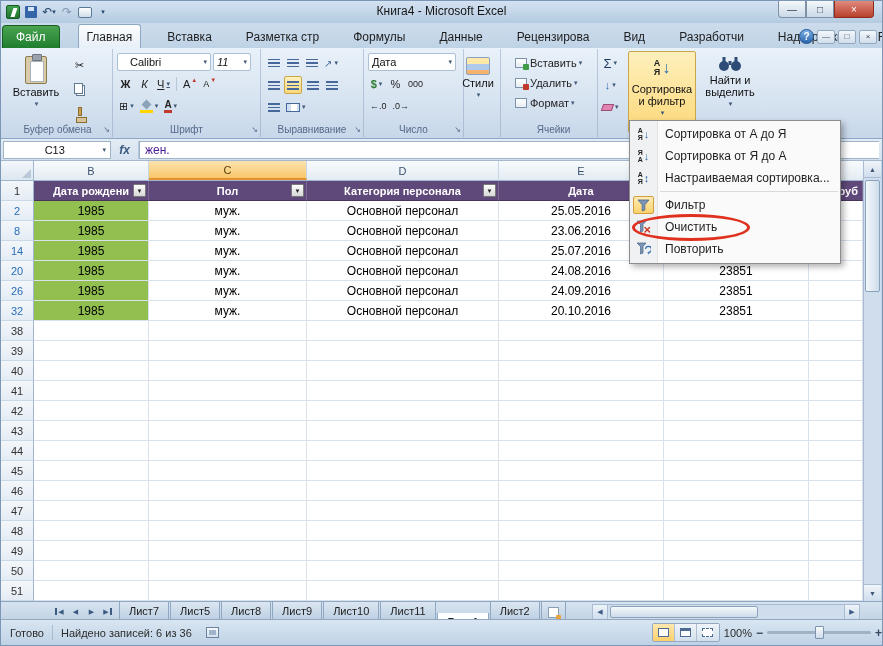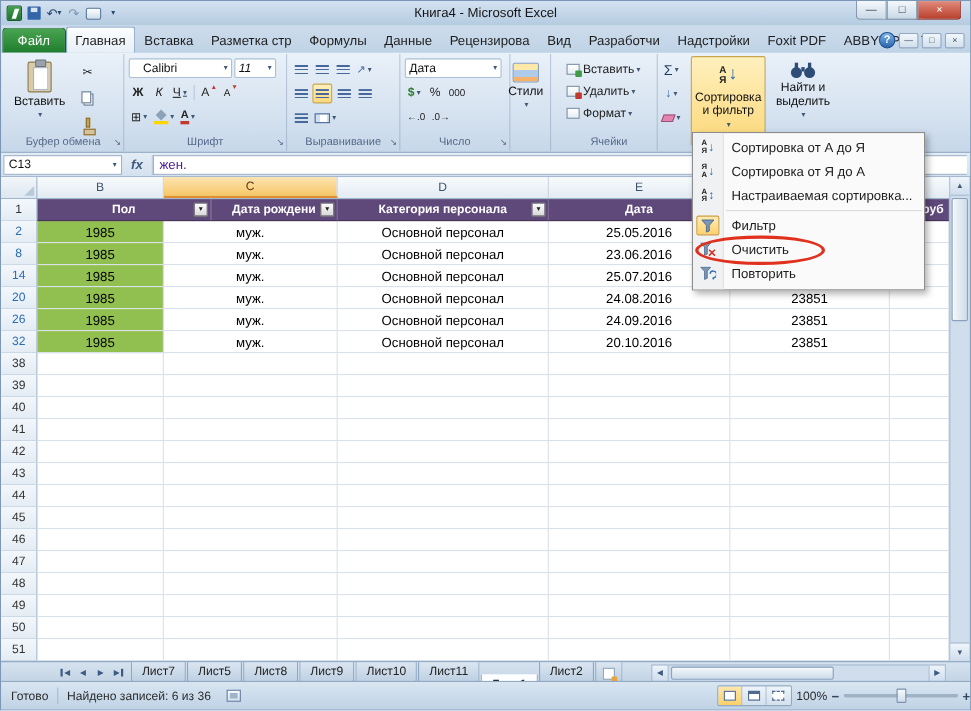--- a/index.html
+++ b/index.html
@@ -17,21 +17,21 @@
 .kbd-ic{width:14px;height:11px;border:1px solid #5a7a9c;background:linear-gradient(#fdfefe,#cfdde9);border-radius:2px;}
 .dd-sm{font-size:7px;color:#27496d;}
 .gray{opacity:.45;}
 #title-text{position:absolute;top:3px;left:200px;right:200px;text-align:center;font-size:12px;color:#151515;}
 #winbtns{position:absolute;top:0;right:8px;display:flex;}
 .wb{width:28px;height:17px;border:1px solid #7e91a6;border-top:none;display:flex;align-items:center;justify-content:center;font-size:10px;color:#2c3e50;background:linear-gradient(#f4f8fb,#cad9e7);}
 .wb.first{border-radius:0 0 0 4px;}
 .wb.close{width:40px;background:linear-gradient(#e08b7d,#ba3f2c);color:#fff;border-color:#8e2c1d;border-radius:0 0 4px 0;}
 
 
-#tabrow{position:absolute;top:22px;left:0;right:0;height:25px;background:linear-gradient(#cddcec,#bfd3e6);display:flex;align-items:flex-end;gap:0;}
+#tabrow{position:absolute;top:22px;left:0;right:0;height:25px;background:linear-gradient(#cddcec,#bfd3e6);display:flex;align-items:flex-end;gap:18px;}
 .file-tab{margin-left:1px;height:23px;padding:4px 13px 0;color:#fff;font-size:12px;background:linear-gradient(#4aa451,#1e7e2e);border:1px solid #156020;border-bottom:none;border-radius:4px 4px 0 0;}
 .rtab{height:21px;padding:3px 8px 0;font-size:12px;color:#1e1e1e;white-space:nowrap;}
 .rtab.active{height:24px;padding-top:5px;background:linear-gradient(#fcfdfe,#e7eff7);border:1px solid #8ea8c3;border-bottom:none;border-radius:3px 3px 0 0;}
 #tabrow-extra{position:absolute;right:5px;bottom:4px;display:flex;gap:3px;align-items:center;}
 .help{width:15px;height:15px;border-radius:50%;background:linear-gradient(#7eb3e8,#2a66ad);border:1px solid #1d4f8c;color:#fff;font-size:10px;font-weight:bold;display:flex;align-items:center;justify-content:center;}
 .mwb{width:18px;height:14px;border:1px solid #93a9c0;border-radius:2px;background:linear-gradient(#f2f7fb,#d2dfec);font-size:8px;color:#3a4a5c;display:flex;align-items:center;justify-content:center;}
 
 
 #ribbon{position:absolute;top:47px;left:0;right:0;height:91px;background:linear-gradient(#e9f1f9,#d8e4f1 55%,#c7d7e9);border-bottom:1px solid #8ea8c3;}
 .rgroup{position:absolute;top:1px;bottom:1px;border-right:1px solid rgba(140,160,190,.5);}
@@ -68,21 +68,21 @@
 .ic-eraser{width:11px;height:7px;background:#e484b0;border:1px solid #9c4f77;transform:skewX(-20deg);}
 .sum{font-size:13px;color:#1f3a5f;}
 .bluearrow{color:#2f6db3;}
 .sort-big{display:flex;align-items:center;gap:2px;height:26px;}
 .sort-big .lets{display:flex;flex-direction:column;font-size:9px;line-height:9px;font-weight:bold;color:#222;}
 .sort-big .ar{font-size:16px;color:#2f6db3;}
 .cellcol{display:flex;flex-direction:column;gap:2px;padding:5px 3px 0;}
 .cellcol .sbtn{justify-content:flex-start;}
 
 
-#formulabar{position:absolute;top:138px;left:0;right:0;height:22px;background:linear-gradient(#e3ecf5,#d4e1ee);border-bottom:1px solid #a5b8cd;display:flex;align-items:center;}
+#formulabar{position:absolute;top:138px;left:0;right:0;height:22px;background:linear-gradient(#e3ecf5,#d4e1ee);border-bottom:1px solid #a5b8cd;display:flex;align-items:center;text-align:center;}
 .namebox{width:108px;height:18px;margin-left:2px;background:#fff;border:1px solid #9fb4c9;display:flex;align-items:center;font-size:11px;padding:0 4px;color:#111;}
 .namebox .nbv{flex:1;}
 .fxbox{width:28px;height:18px;display:flex;align-items:center;justify-content:center;font-style:italic;font-weight:bold;font-size:12px;color:#3c5a82;border-right:1px solid #b7c7d9;}
 .fmlfield{flex:1;height:18px;background:#fff;border:1px solid #9fb4c9;border-right:none;margin-right:3px;display:flex;align-items:center;font-size:12px;padding:0 5px;color:#4c1d95;}
 
 
 #colheads{position:absolute;top:160px;left:0;width:862px;height:20px;display:flex;background:linear-gradient(#f8fbfd,#e2ebf3);border-bottom:1px solid #9eb6ce;}
 .ch{border-right:1px solid #c9d6e4;display:flex;align-items:center;justify-content:center;font-size:11px;color:#3e536e;}
 .ch.sel{background:linear-gradient(#fce4b0,#f8c768);border-bottom:2px solid #e2902e;color:#5a3c10;}
 .corner{width:33px;background:linear-gradient(#f2f6fa,#dde7f0);border-right:1px solid #9eb6ce;position:relative;}
@@ -425,26 +425,26 @@
     <div class="ch w-c sel">C</div>
     <div class="ch w-d">D</div>
     <div class="ch w-e">E</div>
     <div class="ch w-f"></div>
     <div class="ch w-g"></div>
   </div>
 
   <div id="gridrows">
     <div class="grow hdr">
       <div class="rnum">1</div>
+      <div class="cell w-b">
+          <span>Дата рождени</span>
+          <span class="filter-btn">▼</span>
+        </div>
       <div class="cell w-c">
           <span>Пол</span>
-          <span class="filter-btn">▼</span>
-        </div>
-      <div class="cell w-b">
-          <span>Дата рождени</span>
           <span class="filter-btn">▼</span>
         </div>
       <div class="cell w-d">
           <span>Категория персонала</span>
           <span class="filter-btn">▼</span>
         </div>
       <div class="cell w-e">
           <span>Дата</span>
           <span class="filter-btn">▼</span>
         </div>

